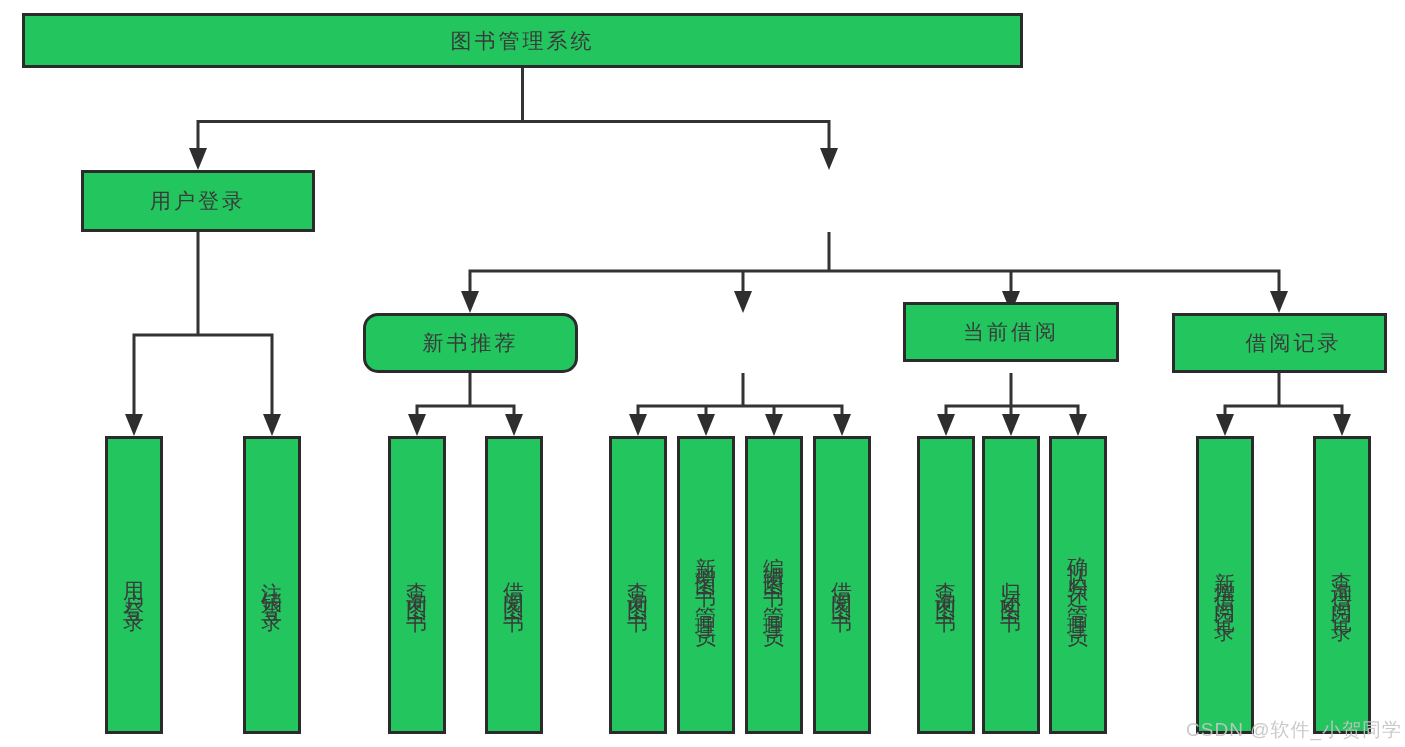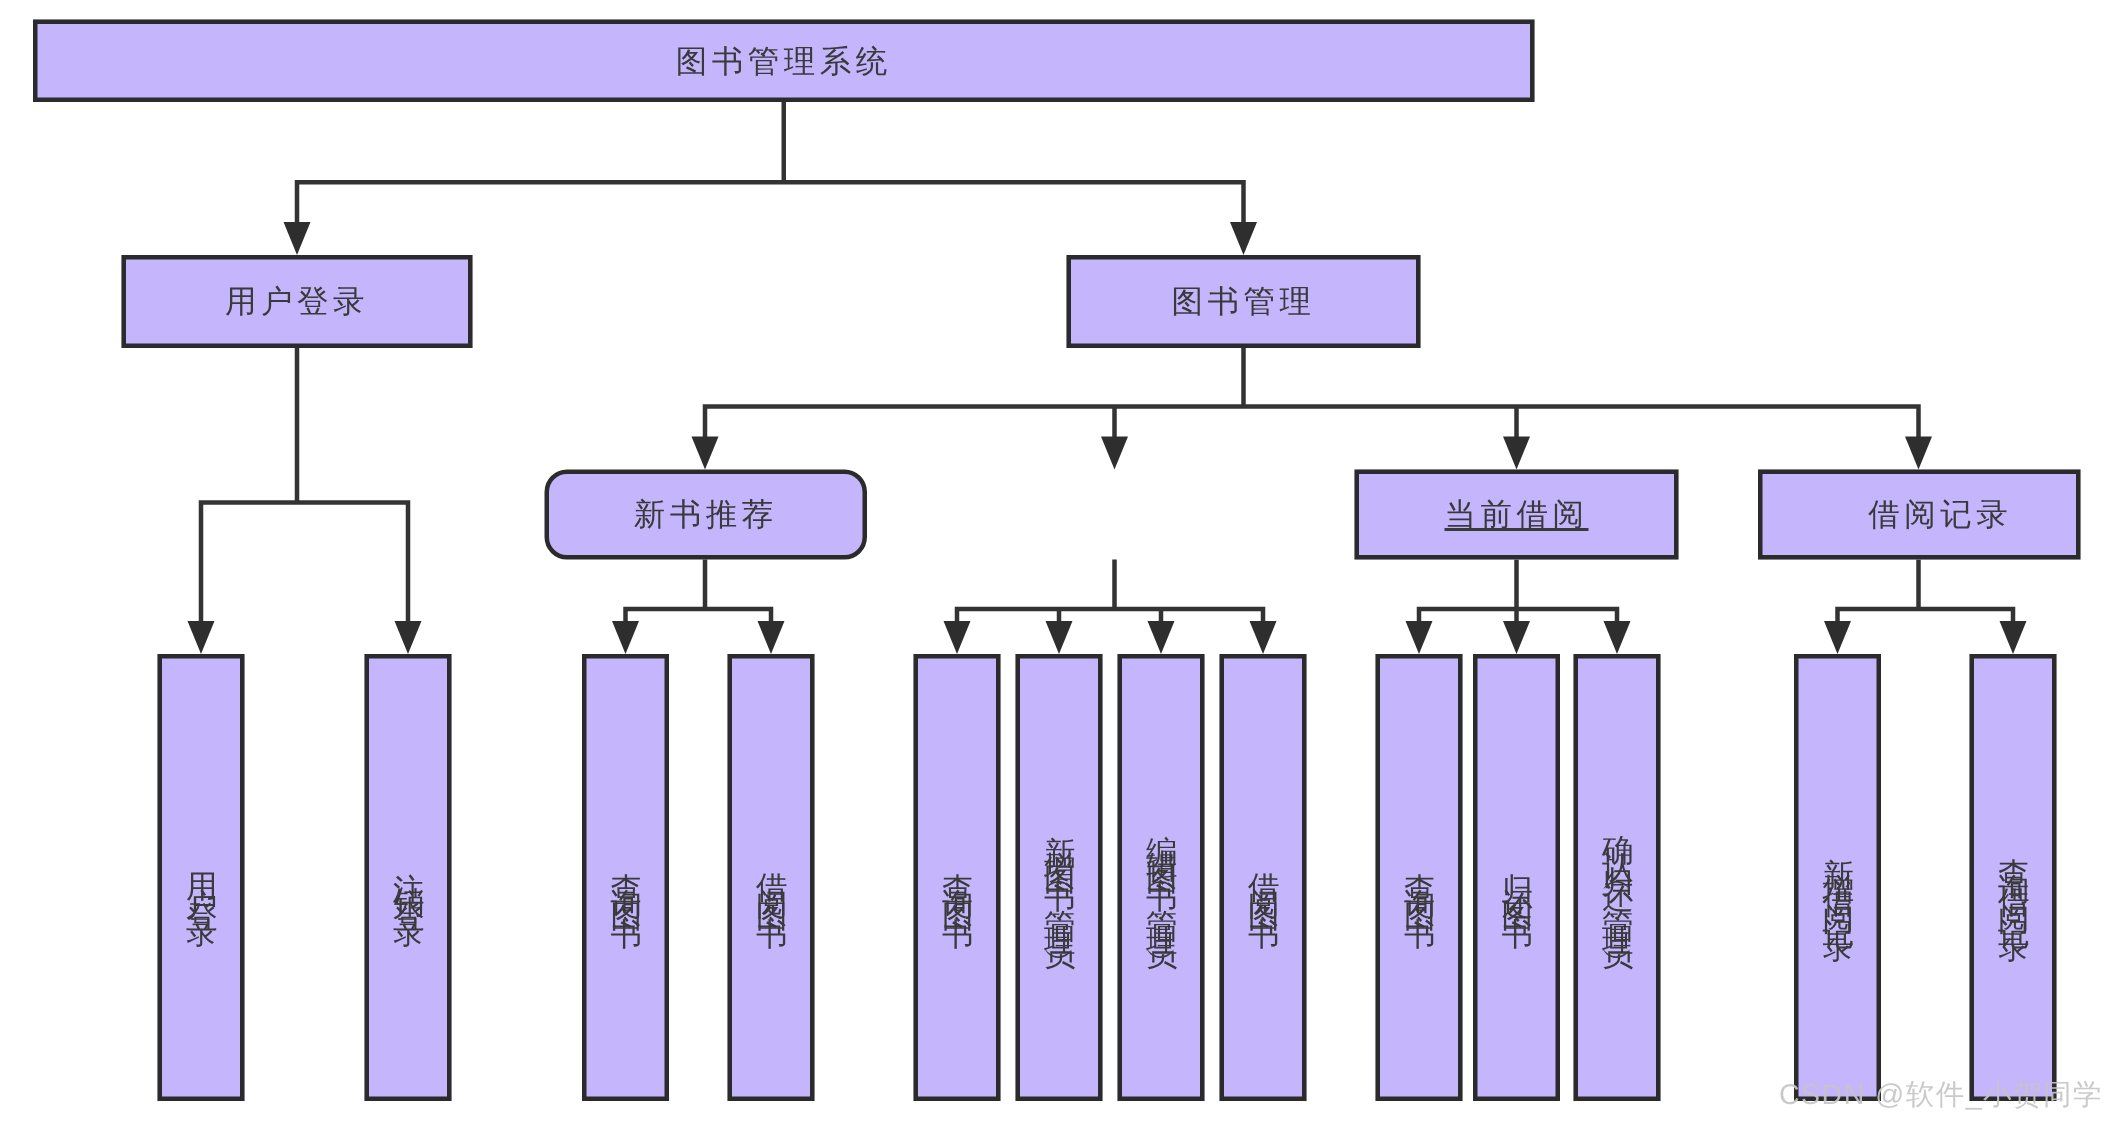--- a/index.html
+++ b/index.html
@@ -2,21 +2,21 @@
 <html><head>
 <meta charset="utf-8">
 <style>
   html,body{margin:0;padding:0;background:#ffffff;}
   #stage{
     position:relative;width:1405px;height:747px;background:#ffffff;overflow:hidden;
     font-family:"Liberation Sans","DejaVu Sans",sans-serif;color:#3a3a3a;
   }
   #wires{position:absolute;left:0;top:0;width:1405px;height:747px;}
   .node{
-    position:absolute;box-sizing:border-box;background:#c4b5fd;border:3px solid #2b2b2b;
+    position:absolute;box-sizing:border-box;background:#22c55e;border:3px solid #2b2b2b;
     display:flex;align-items:center;justify-content:center;
     font-size:21px;letter-spacing:3px;color:#3a3a3a;z-index:2;white-space:nowrap;
   }
   .hnode{height:62px;}
   .leaf{
     top:436px;height:298px;writing-mode:vertical-rl;text-orientation:mixed;
     letter-spacing:10px;font-size:21px;line-height:1;white-space:normal;
   }
   .watermark{
     position:absolute;right:3px;bottom:4px;z-index:5;
@@ -82,24 +82,23 @@
         <polygon points="1002,414 1020,414 1011,436"></polygon>
         <polygon points="1069,414 1087,414 1078,436"></polygon>
         <polygon points="1216,414 1234,414 1225,436"></polygon>
         <polygon points="1333,414 1351,414 1342,436"></polygon>
       </g>
   </svg>
 
   <div class="node hnode" style="left:22px;top:13px;width:1001px;height:55px;">图书管理系统</div>
 
   <div class="node hnode" style="left:81px;top:170px;width:234px;">用户登录</div>
-  <div class="node hnode" style="left:711px;top:170px;width:236px;">图书管理</div>
 
   <div class="node hnode" style="left:363px;top:313px;width:215px;height:60px;border-radius:15px;">新书推荐</div>
-  <div class="node hnode" style="left:903px;top:313px;width:216px;height:60px;text-decoration:underline;">当前借阅</div>
+  <div class="node hnode" style="left:903px;top:302px;width:216px;height:60px;">当前借阅</div>
   <div class="node hnode" style="left:1172px;top:313px;width:215px;height:60px;padding-left:28px;">借阅记录</div>
 
   <div class="node leaf" style="left:105px;width:58px;">用户登录</div>
   <div class="node leaf" style="left:243px;width:58px;">注销登录</div>
 
   <div class="node leaf" style="left:388px;width:58px;">查询图书</div>
   <div class="node leaf" style="left:485px;width:58px;">借阅图书</div>
 
   <div class="node leaf" style="left:609px;width:58px;">查询图书</div>
   <div class="node leaf" style="left:677px;width:58px;">新增图书（管理员）</div>

